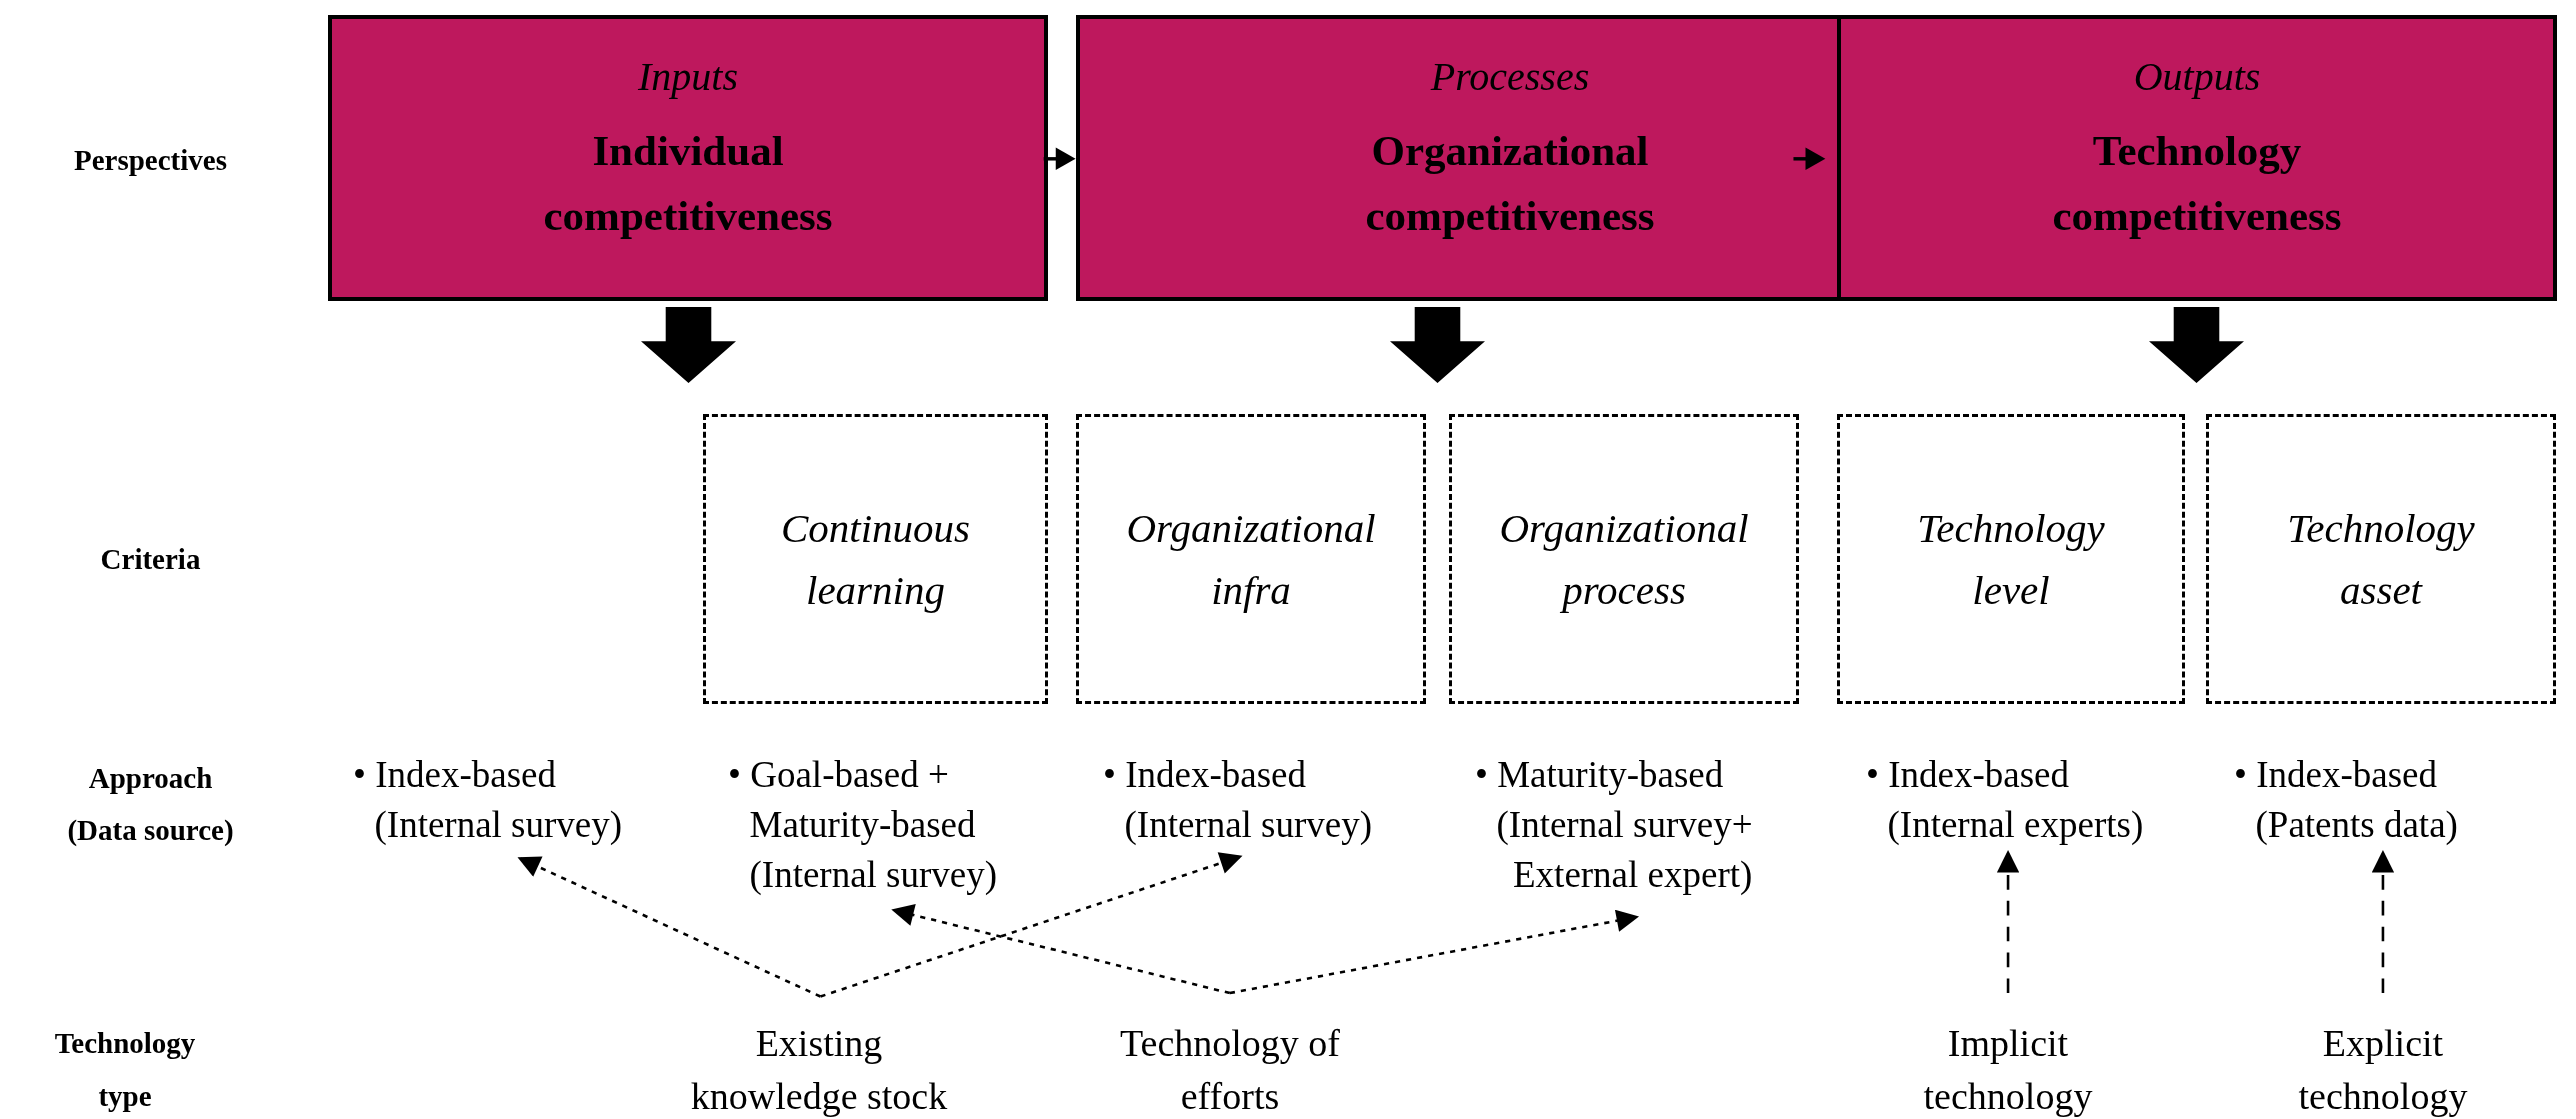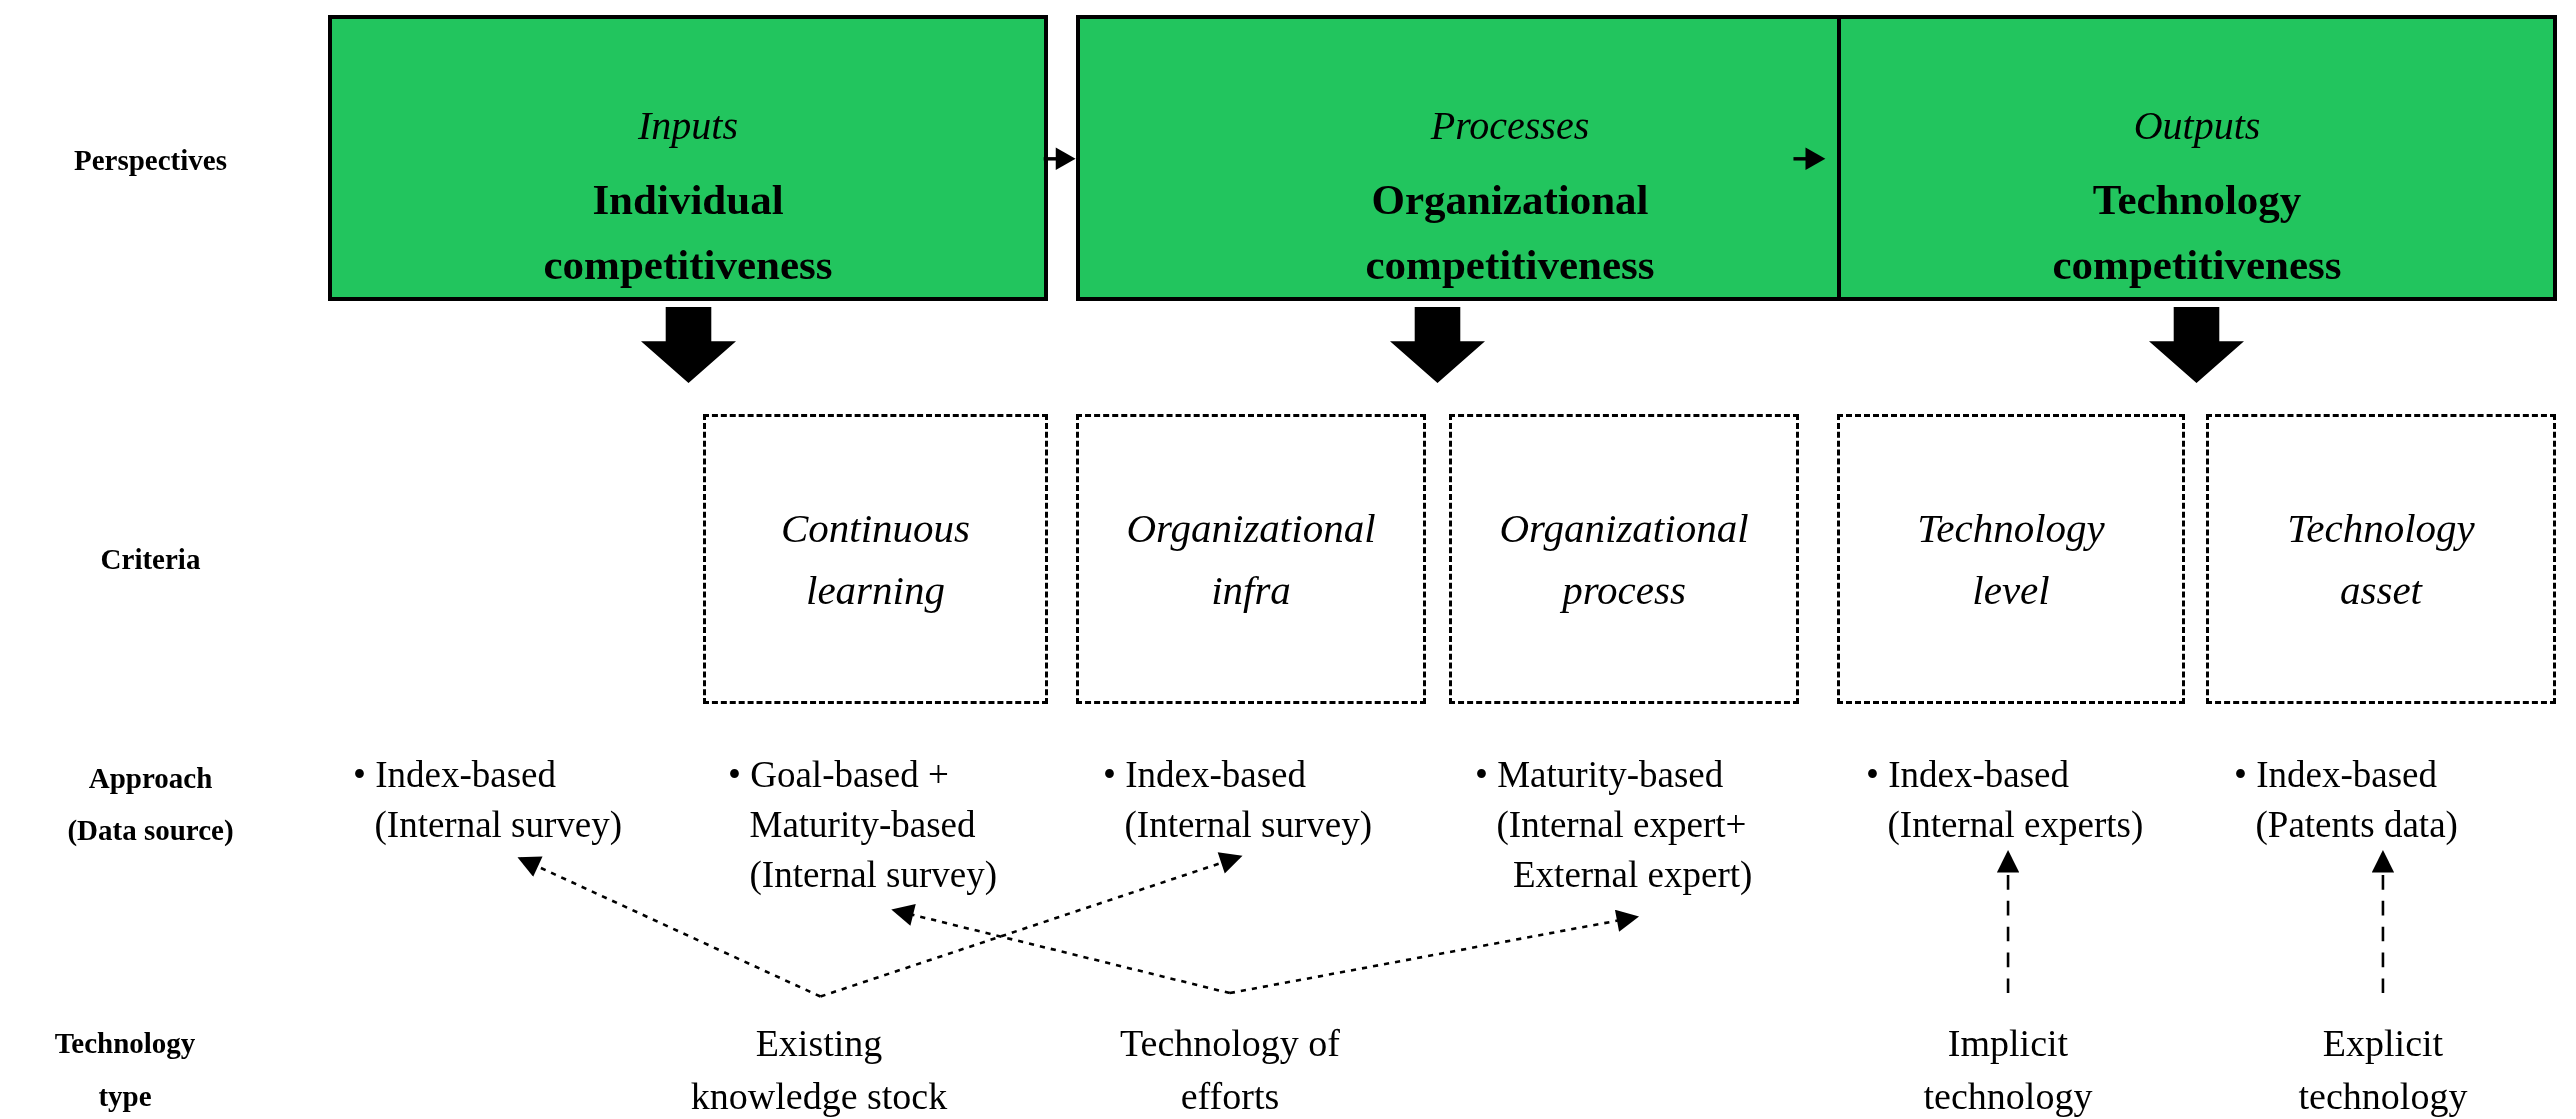--- a/index.html
+++ b/index.html
@@ -24,23 +24,23 @@
 
   
   .pbox {
     border: 4.3px solid #000000;
     box-sizing: border-box;
     top: 14.7px;
     height: 286px;
     display: flex;
     flex-direction: column;
     align-items: center;
-    justify-content: flex-end;
+    justify-content: flex-start;
     padding-top: 34px;
-    background: #22c55e;
+    background: #be185d;
   }
   .pbox .stage {
     font-style: italic;
     font-size: 40px;
     line-height: 48px;
   }
   .pbox .ptitle {
     font-weight: bold;
     font-size: 43px;
     line-height: 65px;
@@ -179,21 +179,21 @@
     <div class="ap-line first">• Goal-based +</div>
     <div class="ap-line">Maturity-based</div>
     <div class="ap-line">(Internal survey)</div>
   </div>
   <div class="abs ap-item" style="left:1103px;">
     <div class="ap-line first">• Index-based</div>
     <div class="ap-line">(Internal survey)</div>
   </div>
   <div class="abs ap-item" style="left:1475px;">
     <div class="ap-line first">• Maturity-based</div>
-    <div class="ap-line">(Internal expert+</div>
+    <div class="ap-line">(Internal survey+</div>
     <div class="ap-line indent2">External expert)</div>
   </div>
   <div class="abs ap-item" style="left:1866px;">
     <div class="ap-line first">• Index-based</div>
     <div class="ap-line">(Internal experts)</div>
   </div>
   <div class="abs ap-item" style="left:2234px;">
     <div class="ap-line first">• Index-based</div>
     <div class="ap-line">(Patents data)</div>
   </div>

